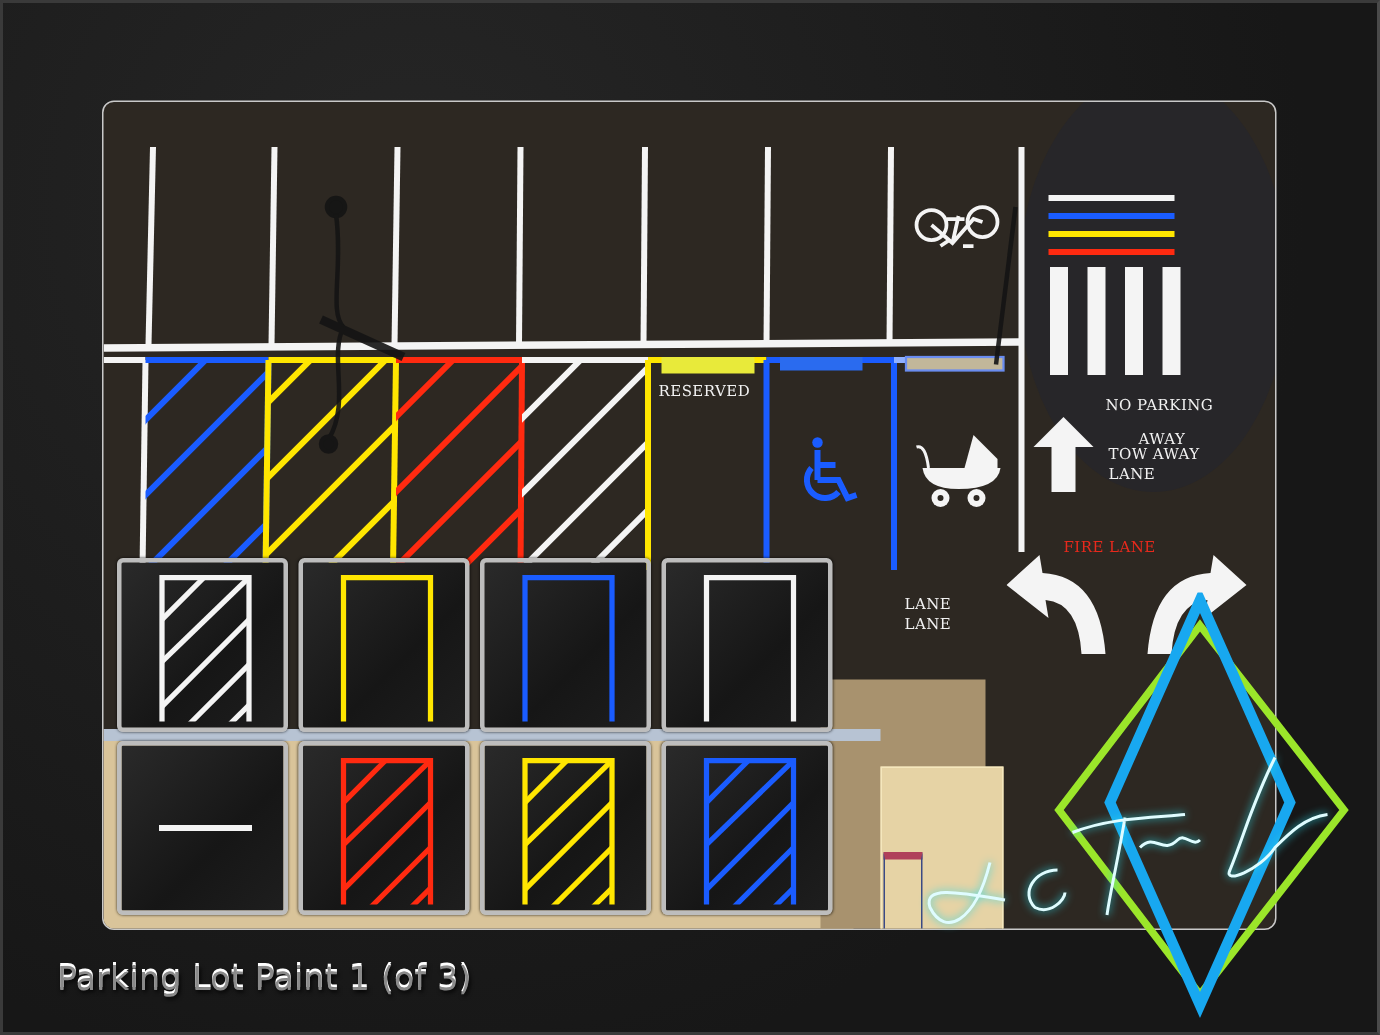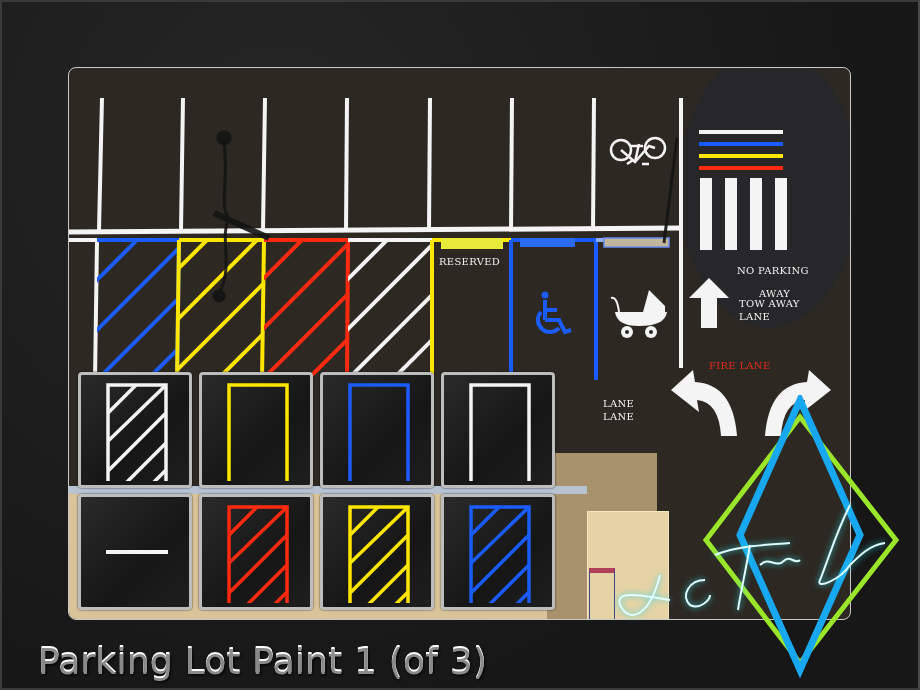--- a/index.html
+++ b/index.html
@@ -37,21 +37,21 @@
   .tile {
     background: linear-gradient(135deg, #2a2a2a 0%, #161616 60%, #1e1e1e 100%);
     border: 3px solid #bdbdbd; border-radius: 4px;
     box-shadow: 0 0 2px rgba(0,0,0,0.8);
     position: relative; cursor: pointer;
   }
   .tile svg { position: absolute; left: 0; top: 0; }
   .title {
     position: absolute; left: 38px; top: 640px;
     font-family: "DejaVu Sans", sans-serif;
-    font-size: 36px; color: #e6e6e6;
+    font-size: 22px; color: #e6e6e6;
     letter-spacing: 0.2px;
     text-shadow: 0 1px 0 #8a8a8a, 0 -1px 0 #ffffff, 1px 2px 3px #000;
     background: linear-gradient(#ffffff, #9a9a9a);
     -webkit-background-clip: text; background-clip: text;
     -webkit-text-fill-color: transparent;
   }
   .logo { position: absolute; left: 610px; top: 395px; }
 </style>
 </head>
 <body>

